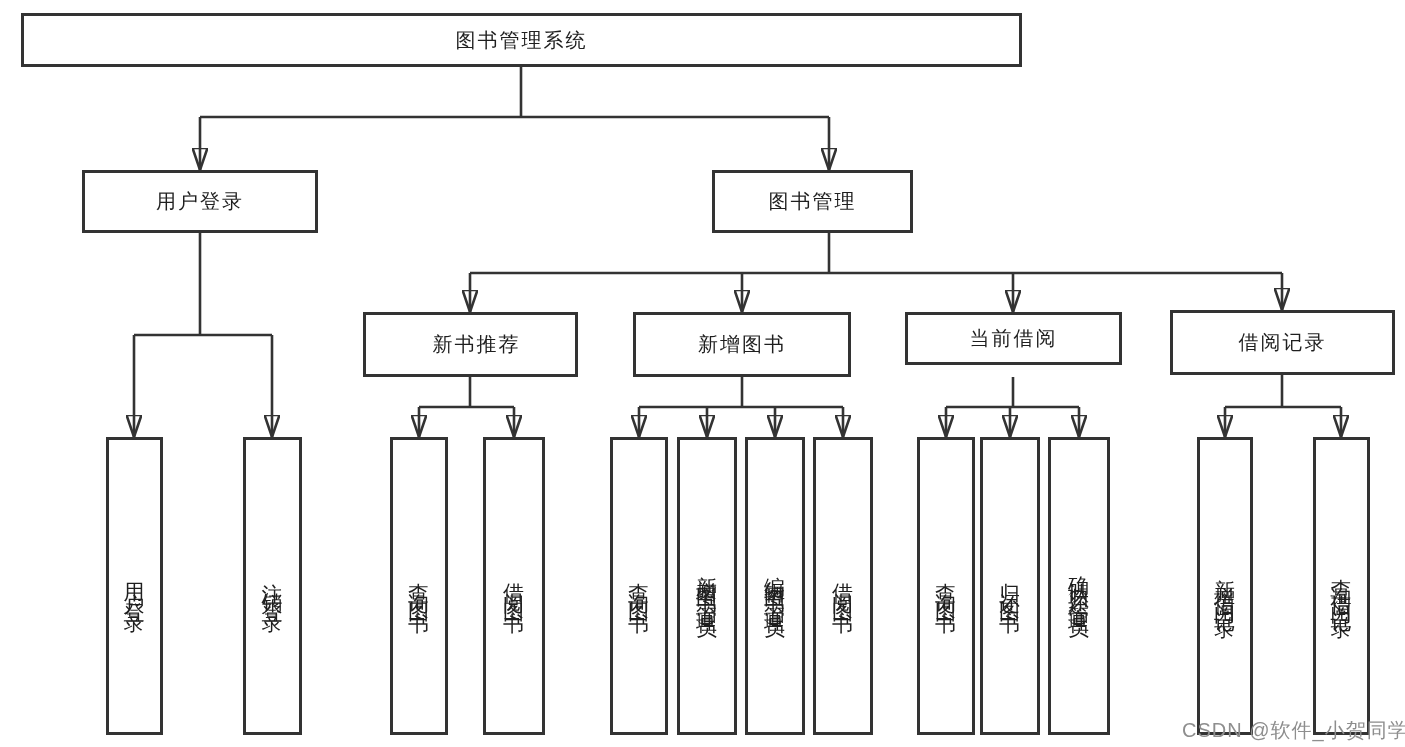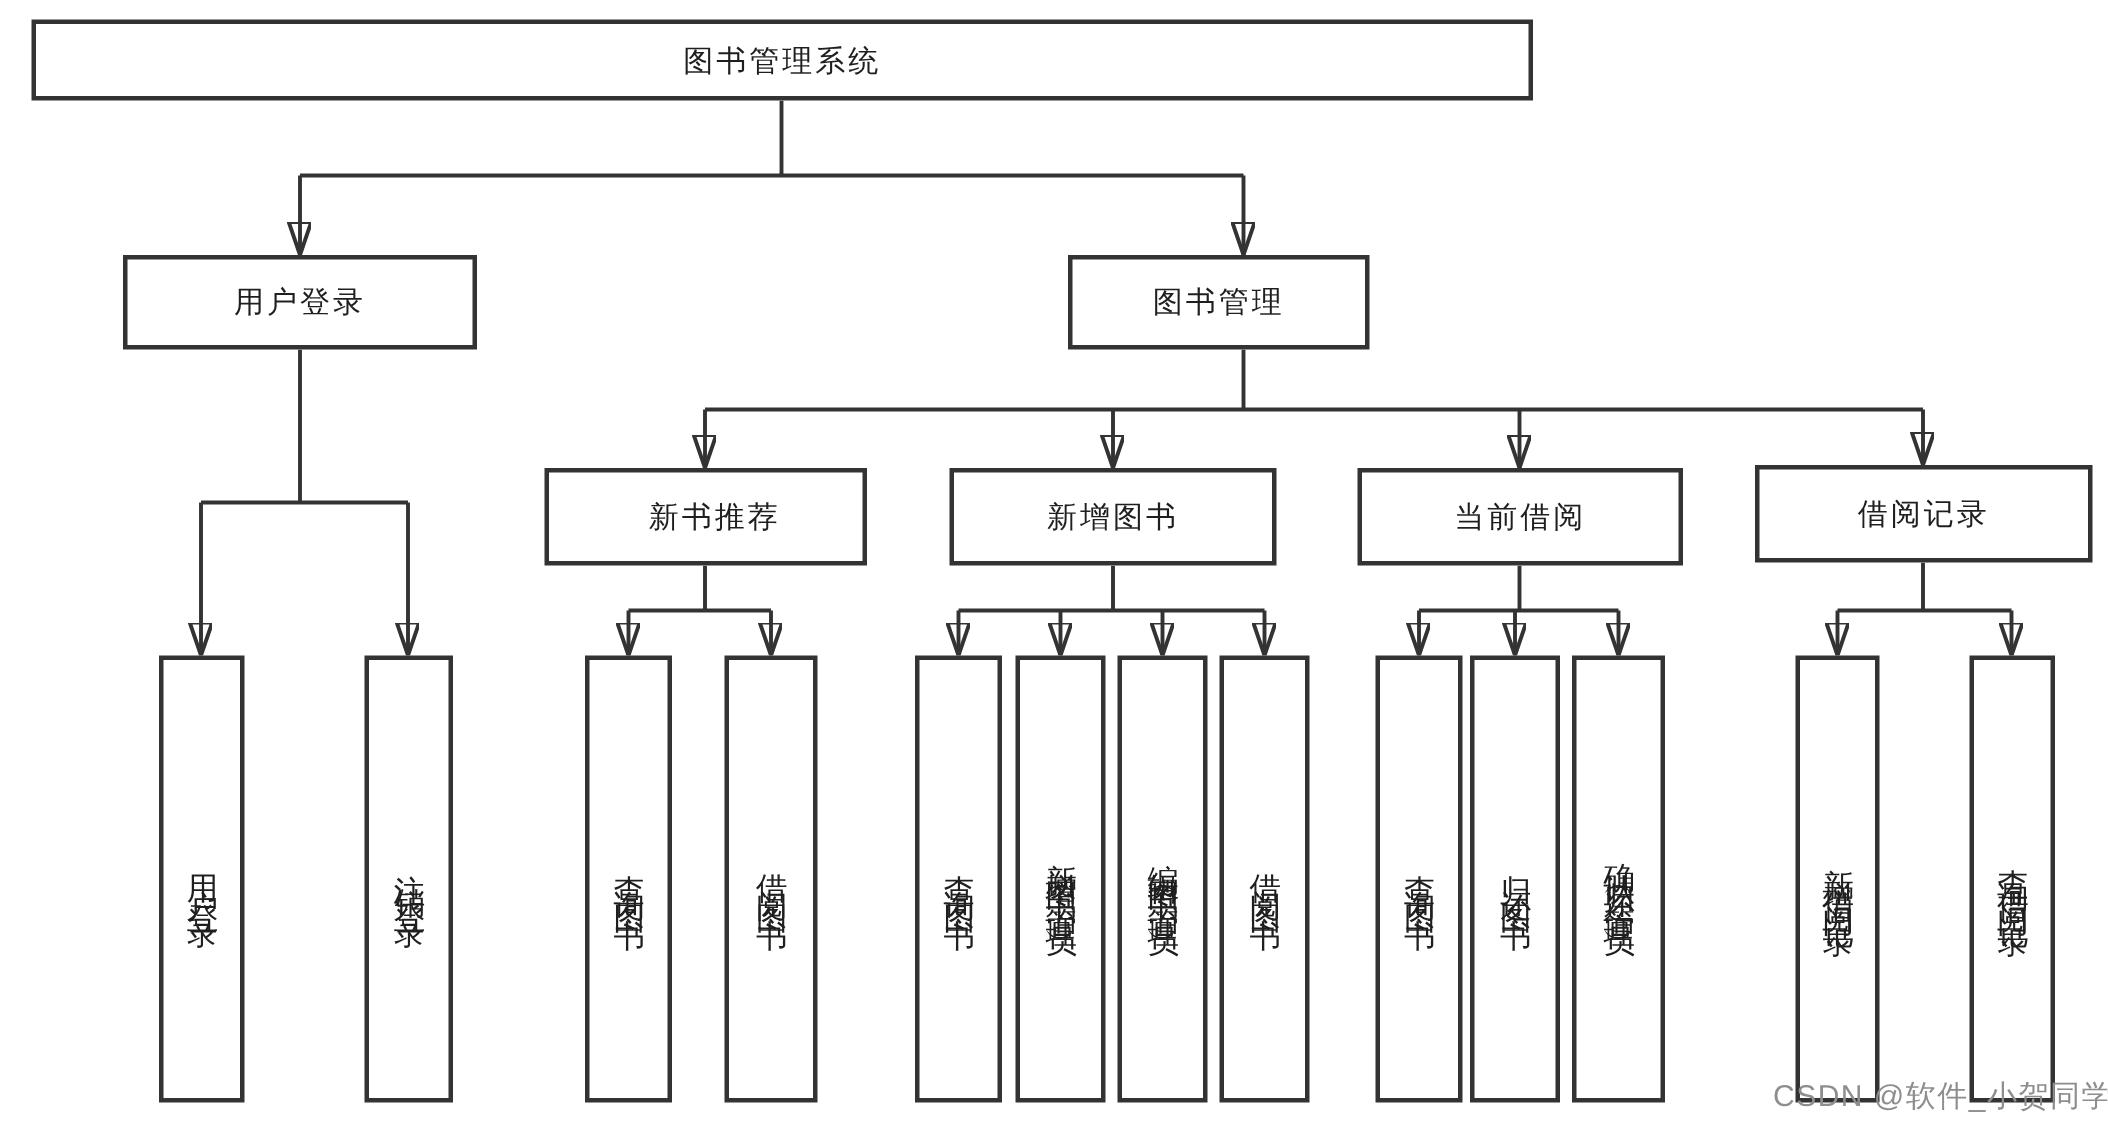--- a/index.html
+++ b/index.html
@@ -91,21 +91,21 @@
     <path d="M1341 407 V437" marker-end="url(#ah)"></path>
   </svg>
 
   <div class="box hbox" style="left:21px;top:13px;width:1001px;height:54px;">图书管理系统</div>
 
   <div class="box hbox" style="left:82px;top:170px;width:236px;height:63px;">用户登录</div>
   <div class="box hbox" style="left:712px;top:170px;width:201px;height:63px;">图书管理</div>
 
   <div class="box hbox" style="left:363px;top:312px;width:215px;height:65px;padding-left:12px;">新书推荐</div>
   <div class="box hbox" style="left:633px;top:312px;width:218px;height:65px;">新增图书</div>
-  <div class="box hbox" style="left:905px;top:312px;width:217px;height:65px;text-align:center;">当前借阅</div>
+  <div class="box hbox" style="left:905px;top:312px;width:217px;height:53px;text-align:center;">当前借阅</div>
   <div class="box hbox" style="left:1170px;top:310px;width:225px;height:65px;">借阅记录</div>
 
   <div class="box vbox" style="left:106px;top:437px;width:57px;height:298px;">
     <span>用户登录</span>
   </div>
   <div class="box vbox" style="left:243px;top:437px;width:59px;height:298px;">
     <span>注销登录</span>
   </div>
 
   <div class="box vbox" style="left:390px;top:437px;width:58px;height:298px;">

